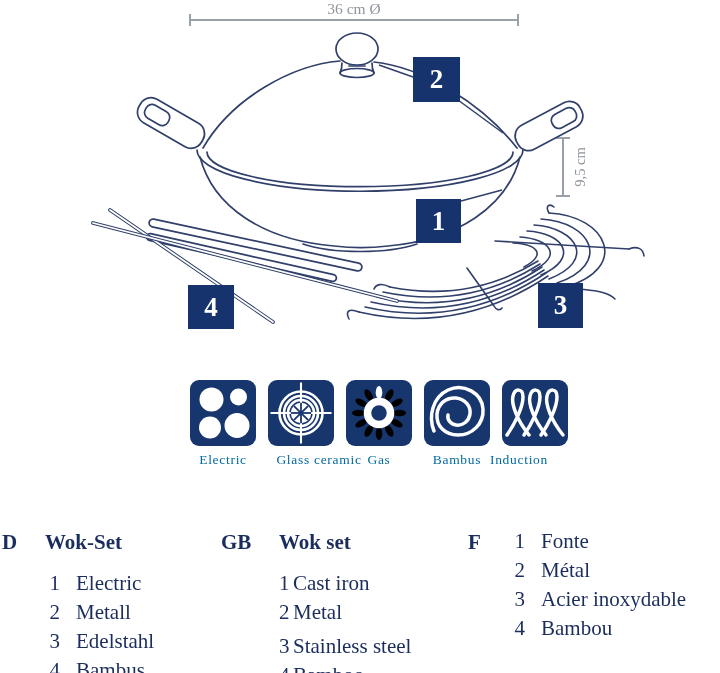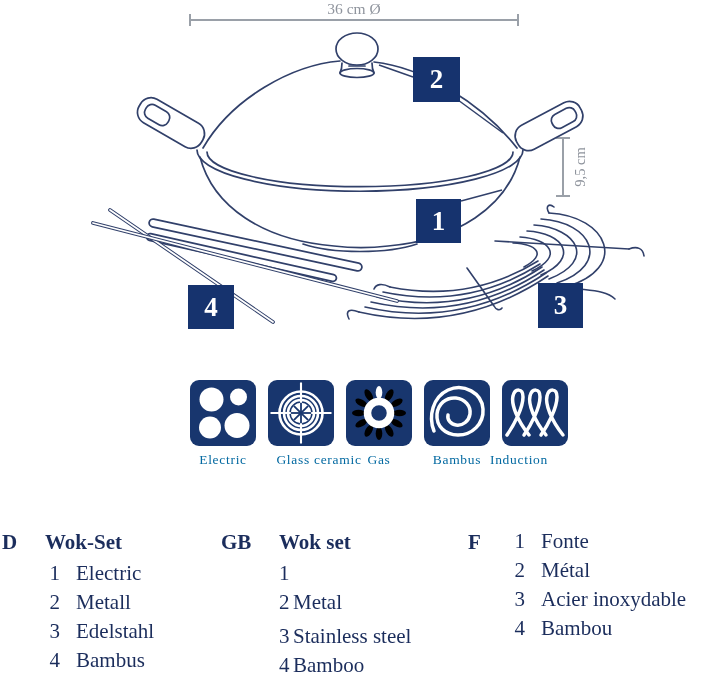--- a/index.html
+++ b/index.html
@@ -19,21 +19,21 @@
   .hob{position:absolute;top:380px;width:66px;height:66px;}
   .hob svg{width:66px;height:66px;}
   .hob-label{
     position:absolute;top:452px;width:160px;text-align:center;white-space:nowrap;
     font-size:13.5px;letter-spacing:0.7px;color:#0369a1;
   }
   
   .legend-col{position:absolute;top:527px;display:flex;color:#1b2d5c;font-size:21px;}
   .lang{font-weight:700;line-height:30px;}
   .col-body{}
-  .col-title{font-weight:700;line-height:30px;margin-bottom:2px;}
+  .col-title{font-weight:700;line-height:30px;margin-bottom:12px;}
   .leg-row{display:flex;line-height:29px;}
   .leg-row .num{text-align:right;}
   .colD .num,.colF .num{width:15px;margin-right:16px;}
   .colGB .num{width:13px;margin-right:1px;text-align:left;}
   .colD .lang{width:43px;}
   .colGB .lang{width:58px;}
   .colF .lang{width:42px;}
   .gb-shift{margin-top:5px;}
 </style>
 </head>
@@ -233,20 +233,21 @@
       </div>
     </div>
   </div>
 
   <div class="legend-col colGB" style="left:221px;">
     <span class="lang">GB</span>
     <div class="col-body">
       <div class="col-title">Wok set</div>
       <div class="leg-row">
         <span class="num">1</span>
+        <span>Cast iron</span>
       </div>
       <div class="leg-row">
         <span class="num">2</span>
         <span>Metal</span>
       </div>
       <div class="leg-row gb-shift">
         <span class="num">3</span>
         <span>Stainless steel</span>
       </div>
       <div class="leg-row">

